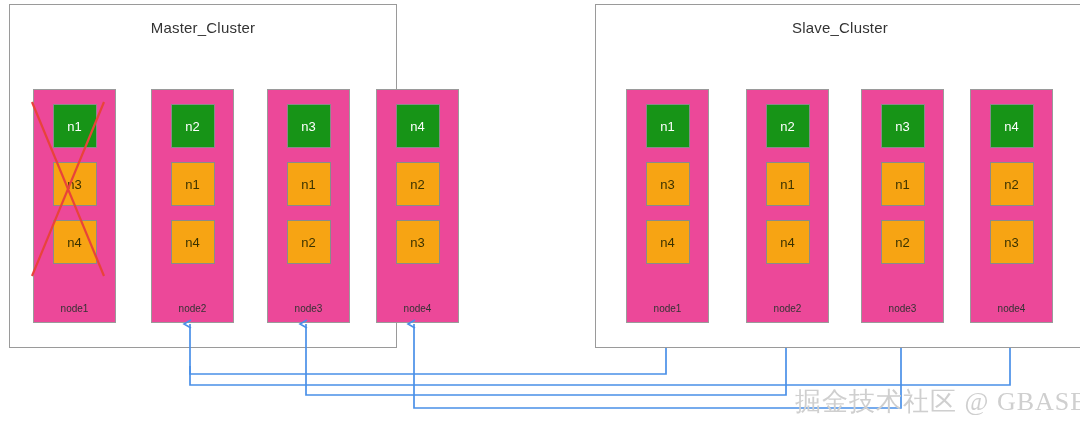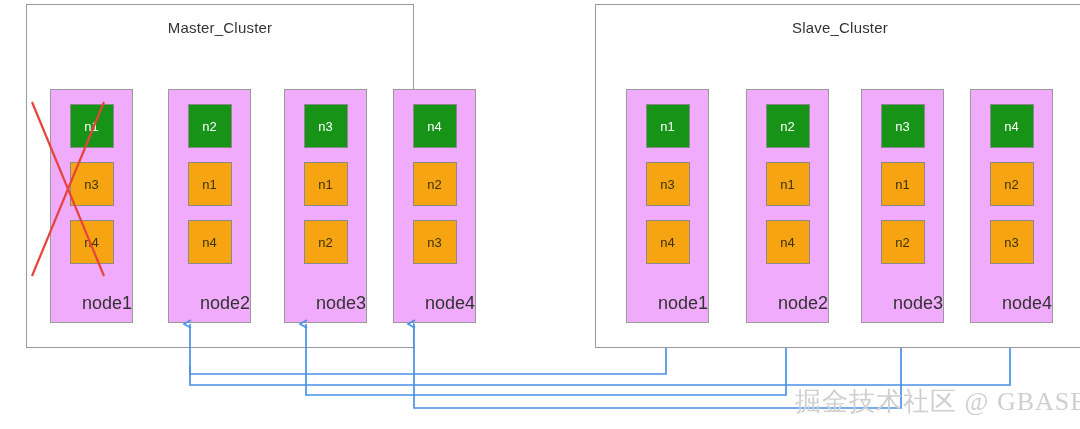--- a/index.html
+++ b/index.html
@@ -29,21 +29,21 @@
     left: 0;
     width: 100%;
     text-align: center;
     font-size: 15px;
     color: #333333;
     letter-spacing: .2px;
   }
   .node {
     position: absolute;
     border: 1px solid #9a9a9a;
-    background: #f0abfc;
+    background: #ec4899;
     box-sizing: border-box;
   }
   .shard {
     position: absolute;
     left: 50%;
     transform: translateX(-50%);
     width: 44px;
     height: 44px;
     box-sizing: border-box;
     display: flex;
@@ -62,22 +62,22 @@
     color: #3a3200;
   }
   .shard.s0 { top: 14px; }
   .shard.s1 { top: 72px; }
   .shard.s2 { top: 130px; }
   .node-label {
     position: absolute;
     bottom: 8px;
     left: 0;
     width: 100%;
-    text-align: right;
-    font-size: 18px;
+    text-align: center;
+    font-size: 10px;
     color: #333333;
     margin-top: 21px;
   }
   .xmark {
     position: absolute;
     pointer-events: none;
   }
   #links {
     position: absolute;
     left: 0;
@@ -95,21 +95,21 @@
     letter-spacing: 1px;
     white-space: nowrap;
     font-family: "Liberation Serif", serif;
   }
 </style>
 </head>
 <body>
 
 <div id="canvas">
 
-  <div class="cluster" style="left:26px; top:4px; width:388px; height:344px;">
+  <div class="cluster" style="left:9px; top:4px; width:388px; height:344px;">
     <div class="cluster-title">Master_Cluster</div>
 
     <div class="node" style="left:23px; top:84px; width:83px; height:234px;">
       <div class="shard primary s0">n1</div>
       <div class="shard replica s1">n3</div>
       <div class="shard replica s2">n4</div>
       <div class="node-label">node1</div>
     </div>
 
     <div class="node" style="left:141px; top:84px; width:83px; height:234px;">

